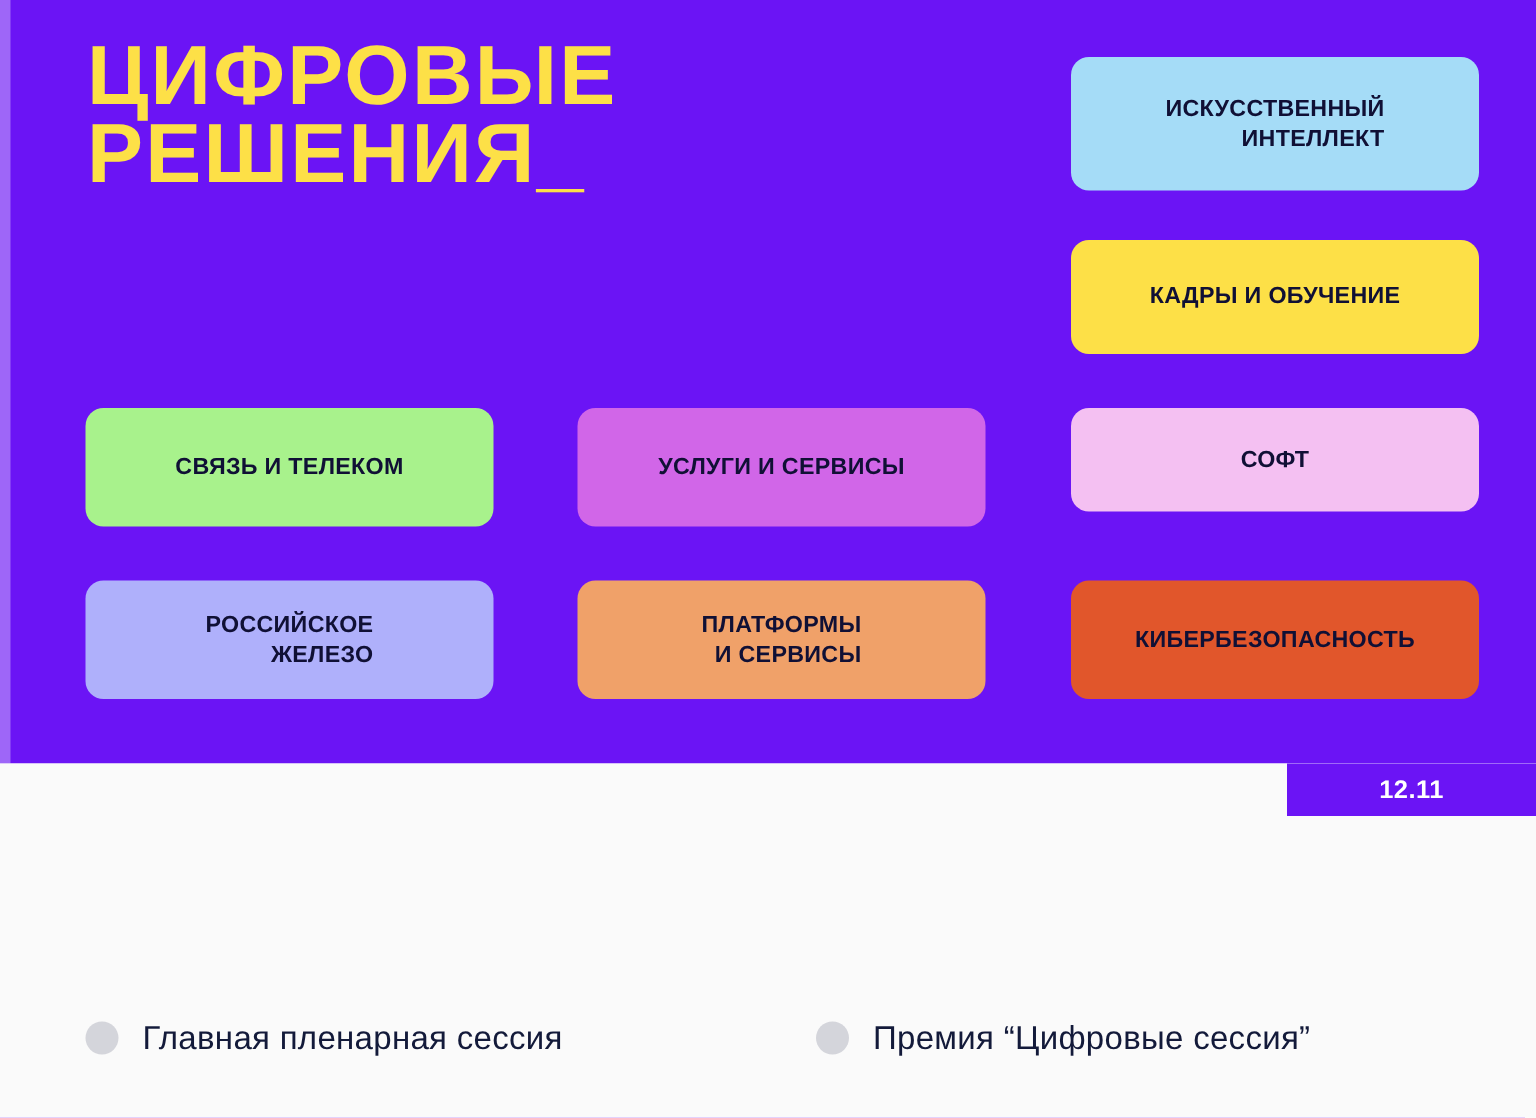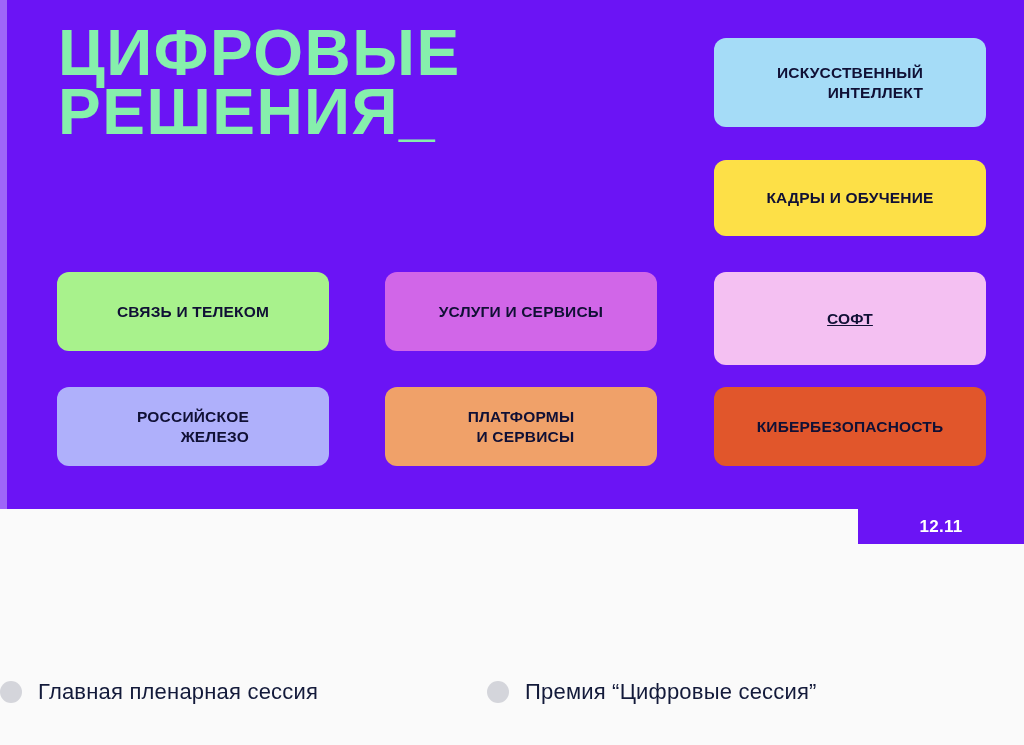--- a/index.html
+++ b/index.html
@@ -41,22 +41,22 @@
     height: 509px;
     background: #ffffff;
     opacity: 0.35;
   }
 
   .title {
     position: absolute;
     left: 58px;
     top: 24px;
     width: 640px;
-    color: #86efac;
-    font-size: 64px;
+    color: #fde047;
+    font-size: 56px;
     line-height: 0.92;
     font-weight: 700;
     letter-spacing: 1.5px;
     text-transform: uppercase;
     white-space: pre-line;
     font-stretch: condensed;
   }
 
   
   .tag {
@@ -75,21 +75,21 @@
     padding: 4px 10px;
     box-sizing: border-box;
     white-space: pre-line;
   }
 
   .tag-ai        { left: 714px; top: 38px;  width: 272px; height: 89px;  background: #A5DCF7; }
   .tag-hr        { left: 714px; top: 160px; width: 272px; height: 76px;  background: #fde047; }
 
   .tag-telecom   { left: 57px;  top: 272px; width: 272px; height: 79px;  background: #A8F28C; }
   .tag-services  { left: 385px; top: 272px; width: 272px; height: 79px;  background: #D166E8; }
-  .tag-soft      { left: 714px; top: 272px; width: 272px; height: 93px;  background: #F4C0F2; text-decoration: underline; }
+  .tag-soft      { left: 714px; top: 272px; width: 272px; height: 69px;  background: #F4C0F2; }
 
   .tag-hardware  { left: 57px;  top: 387px; width: 272px; height: 79px;  background: #AFB0FB; }
   .tag-platforms { left: 385px; top: 387px; width: 272px; height: 79px;  background: #F0A169; }
   .tag-cyber     { left: 714px; top: 387px; width: 272px; height: 79px;  background: #E1562B; }
 
   
   .date-badge {
     position: absolute;
     left: 858px;
     top: 509px;
@@ -134,20 +134,21 @@
     padding-bottom: 12px;
     border-bottom: 4px solid #131A3A;
   }
 
   .bullets {
     position: absolute;
     left: 0;
     top: 170px;
     width: 1024px;
     display: flex;
+    padding-left: 57px;
     box-sizing: border-box;
   }
 
   .bullet-item {
     display: flex;
     align-items: center;
     gap: 16px;
   }
 
   .bullet-item.first { width: 487px; }

